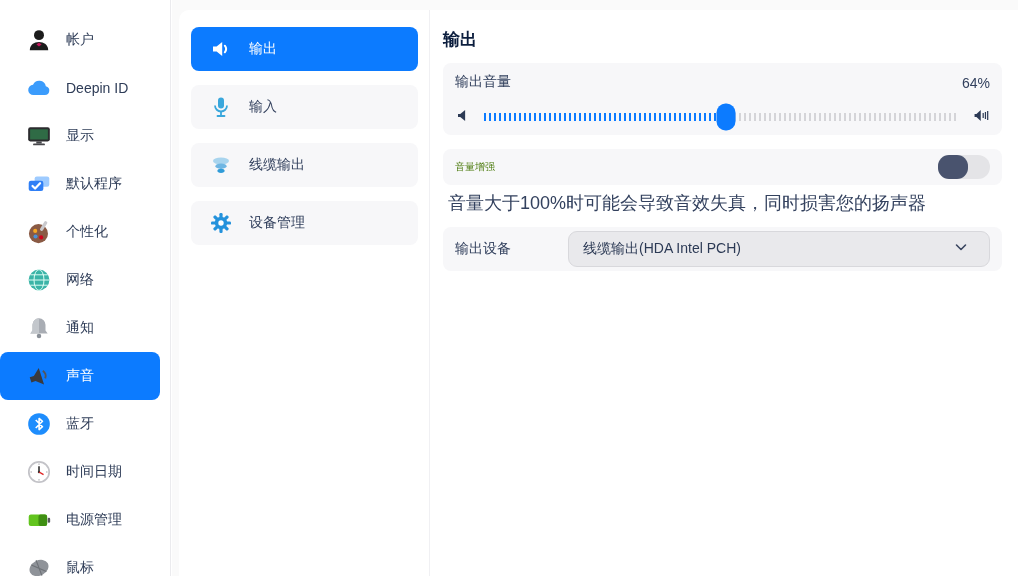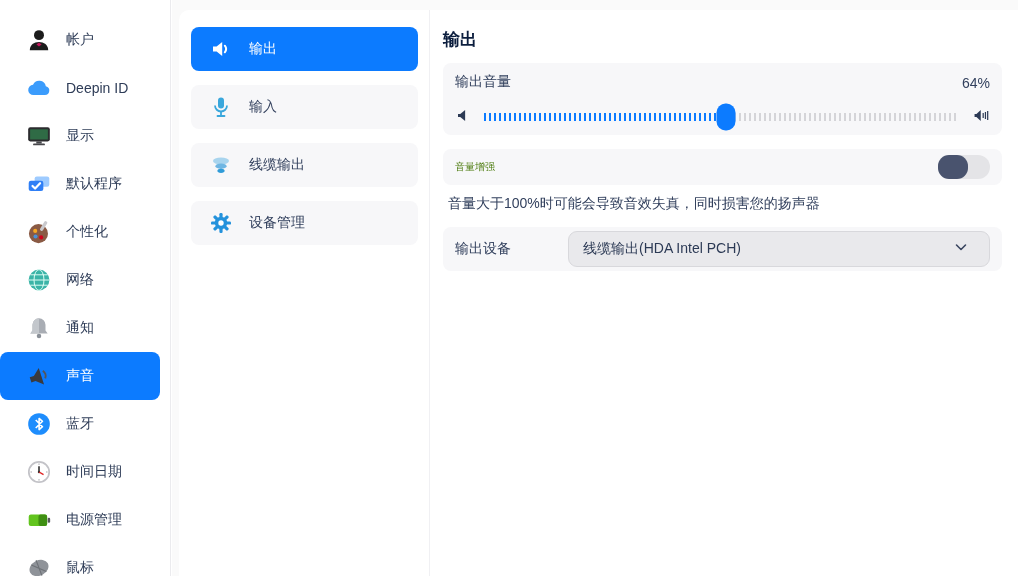--- a/index.html
+++ b/index.html
@@ -52,21 +52,21 @@
   .vol-handle { position:absolute; top:50%; transform:translate(-50%,-50%);
     width:19px; height:27px; border-radius:9px; background:#0c7bff; }
 
   .card-boost { margin-top:14px; height:36px; display:flex; align-items:center;
     justify-content:space-between; padding:0 12px; }
   .boost-label { font-size:10px; color:#4d7c0f; }
   .toggle { width:52px; height:24px; border-radius:12px; background:#e4e4e7; position:relative; }
   .toggle .knob { position:absolute; left:0; top:0; width:30px; height:24px;
     border-radius:11px; background:#49536e; }
 
-  .hint { margin:8px 0 0 5px; font-size:14px; line-height:20px; color:#33415e; }
+  .hint { margin:8px 0 0 5px; font-size:18px; line-height:20px; color:#33415e; }
 
   .card-balance { margin-top:12px; height:102px; padding:10px 20px 0 20px; }
   .bal-label { font-size:14px; color:#33415e; }
   .bal-track-wrap { position:relative; margin-top:18px; height:6px; }
   .bal-track { position:absolute; left:0; right:0; top:0; height:6px;
     background:repeating-linear-gradient(90deg,#d9d9dc 0 2px,transparent 2px 5px); }
   .bal-handle { position:absolute; top:-8px; transform:translateX(-50%); width:22px; height:28px; }
   .bal-ticks { position:relative; height:12px; margin-top:9px; }
   .bal-tick { position:absolute; top:0; width:1px; height:10px; background:#d2d2d6; }
   .bal-labels { display:flex; justify-content:space-between; margin-top:1px; }

